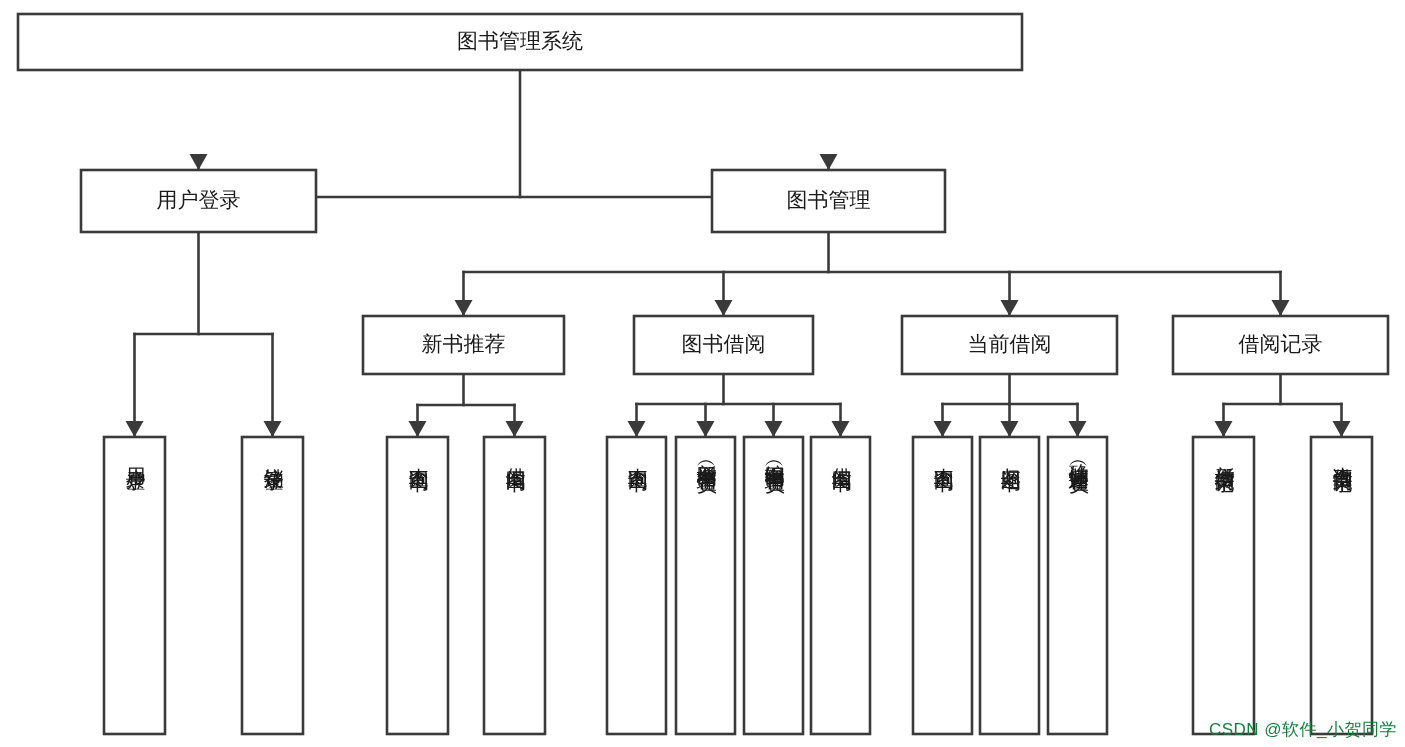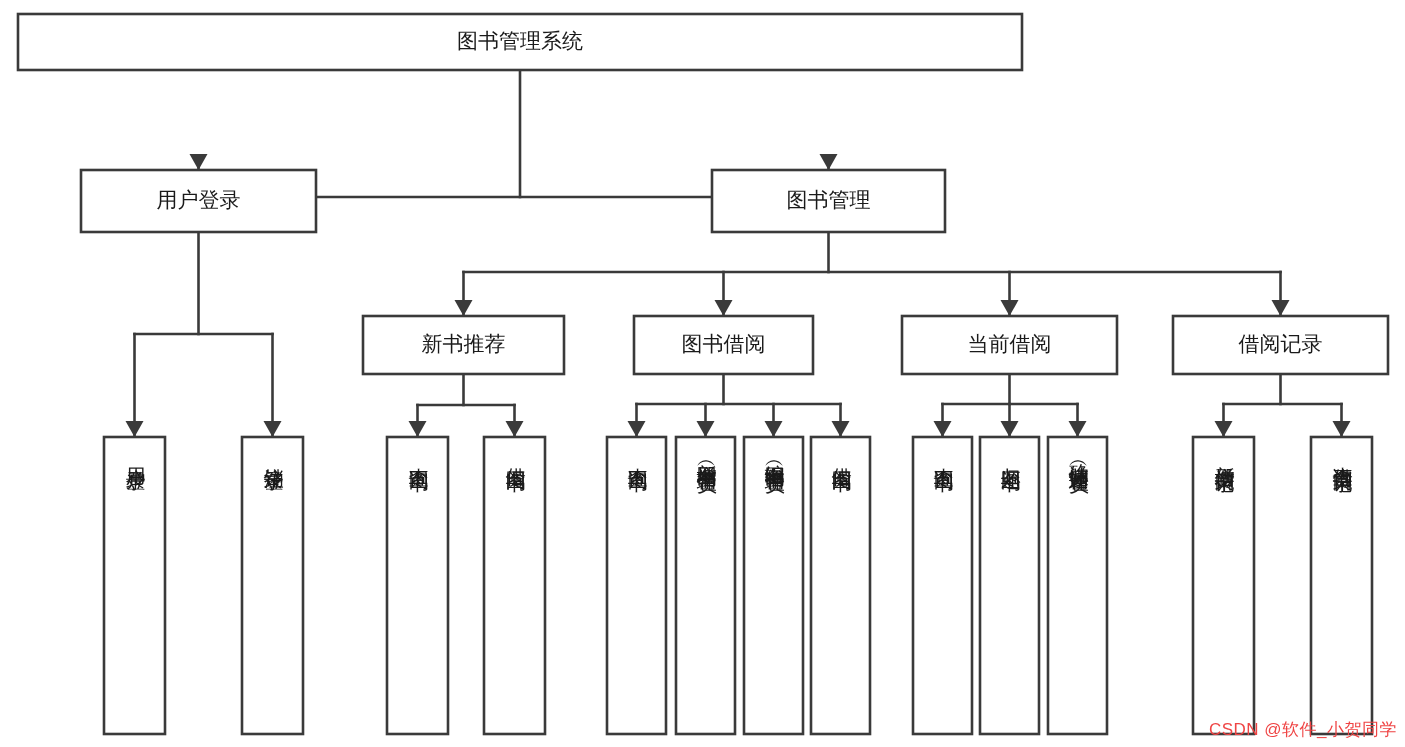--- a/index.html
+++ b/index.html
@@ -53,21 +53,21 @@
   .arrow-head {
     fill: #3a3a3a;
     stroke: none;
   }
   .watermark {
     position: absolute;
     right: 8px;
     bottom: 6px;
     font-family: "Liberation Sans", sans-serif;
     font-size: 17px;
-    color: #ef4444;
+    color: #15803d;
     letter-spacing: 0.5px;
     white-space: nowrap;
     pointer-events: none;
   }
 </style>
 </head>
 <body>
 
 <div id="chart-root">
   <svg class="flow" viewBox="0 0 1405 747">

